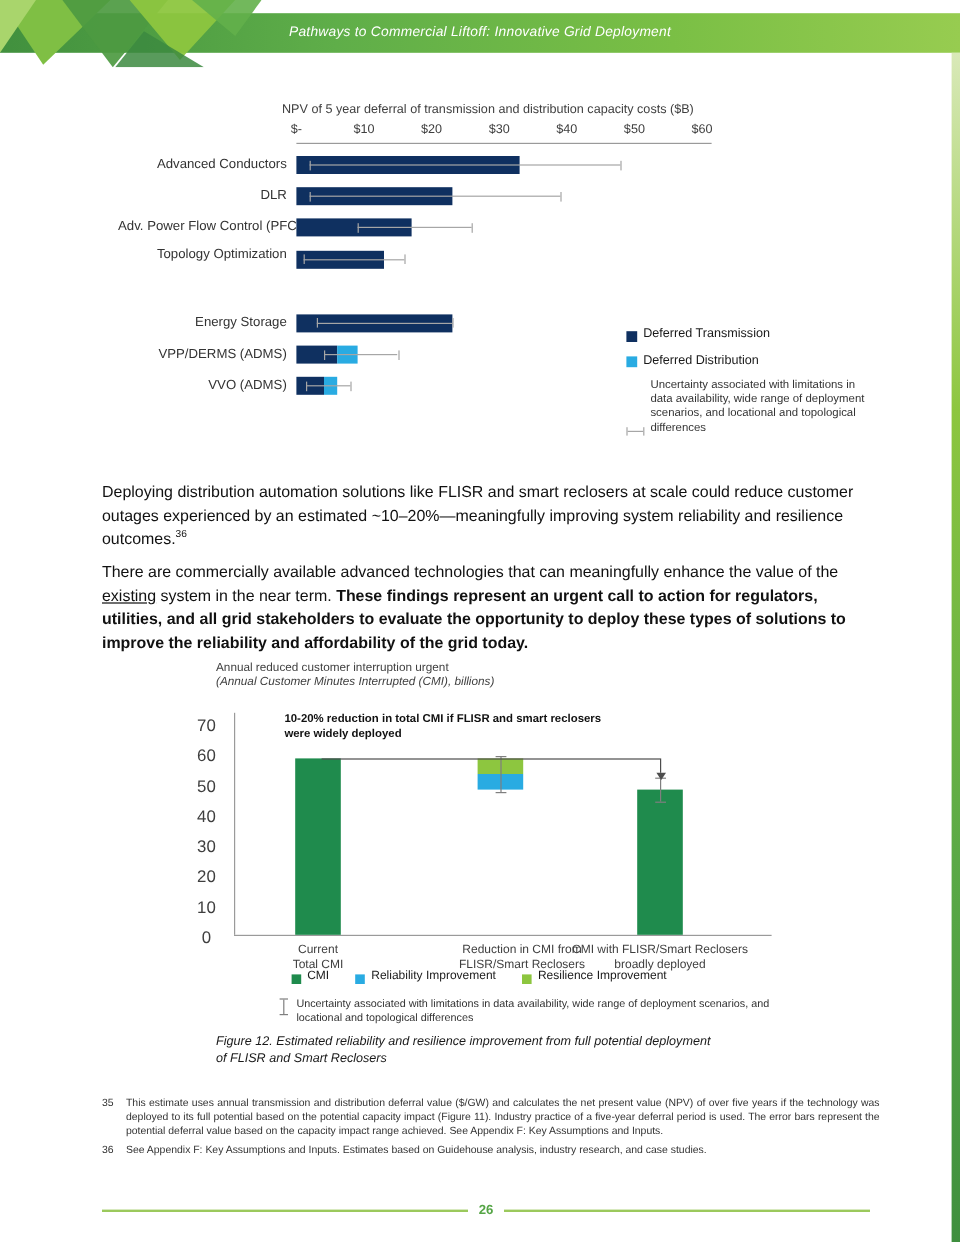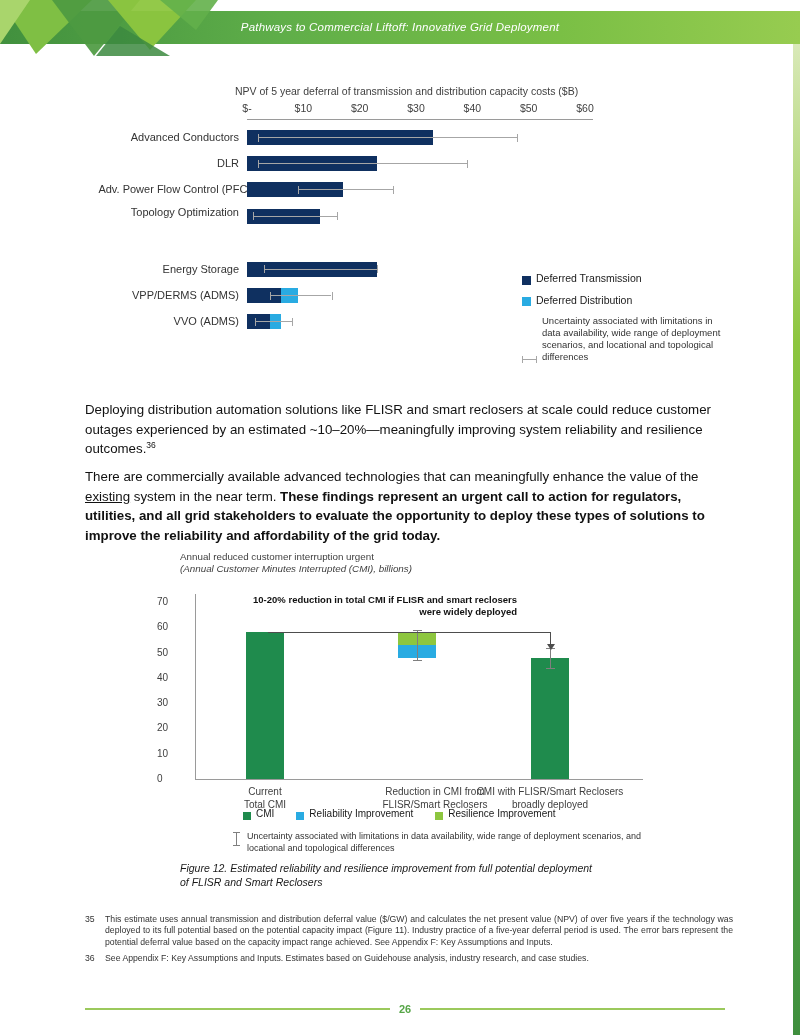--- a/index.html
+++ b/index.html
@@ -41,23 +41,23 @@
   #para1{top:400px}
   #para2{top:467px}
   sup.fn-ref{font-size:8.5px;vertical-align:super;line-height:0}
   .u{text-decoration:underline}
   .b{font-weight:bold}
 
   
   .chart2{position:absolute;left:85px;top:548px;width:645px;height:360px}
   .c2-title1{position:absolute;left:95px;top:3px;font-size:9.8px;color:#3f3f3f}
   .c2-title2{position:absolute;left:95px;top:15px;font-size:9.8px;font-style:italic;color:#3f3f3f}
-  .c2-annot{position:absolute;left:152px;top:46px;width:280px;text-align:right;
+  .c2-annot{position:absolute;left:152px;top:46px;width:280px;text-align:left;
             font-size:9.5px;font-weight:bold;color:#111;line-height:1.25}
-  .c2-ytick{position:absolute;width:30px;text-align:left;font-size:10px;color:#3f3f3f}
+  .c2-ytick{position:absolute;width:30px;text-align:center;font-size:14px;color:#3f3f3f}
   .c2-vline{position:absolute;width:0;border-left:1px solid #9a9a9a}
   .c2-hline{position:absolute;height:0;border-top:1px solid #9a9a9a}
   .c2-hline2{position:absolute;height:0;border-top:1px solid #4d4d4d}
   .c2-evline{position:absolute;width:0;border-left:1px solid #7f7f7f}
   .c2-evline2{position:absolute;width:0;border-left:1px solid #4d4d4d}
   .c2-ehcap{position:absolute;width:9px;height:1px;background:#7f7f7f}
   .c2-arrowhead{position:absolute;width:0;height:0;border-left:4px solid transparent;
                 border-right:4px solid transparent;border-top:6px solid #4d4d4d}
   .c2-seg{position:absolute}
   .c2-cat{position:absolute;font-size:10px;color:#3f3f3f;text-align:center;white-space:pre-line;line-height:1.3}

